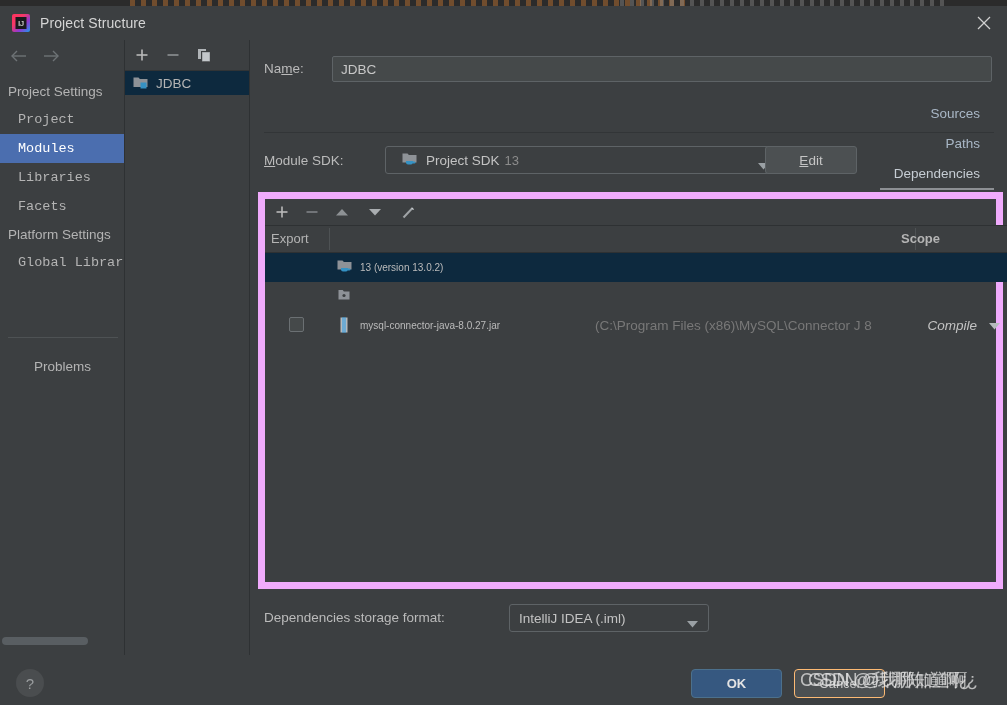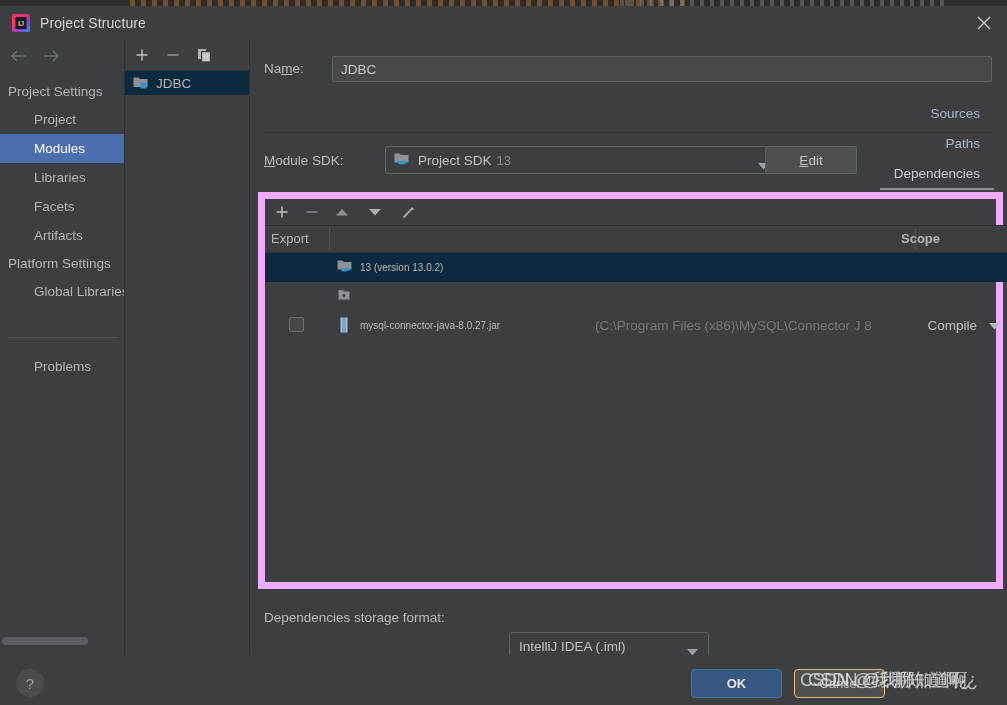--- a/index.html
+++ b/index.html
@@ -122,26 +122,27 @@
     line-height: 27px;
     padding-left: 8px;
     color: #b4b4b4;
     font-size: 13.5px;
     white-space: nowrap;
     overflow: hidden;
   }
   .grp-item {
     height: 29px;
     line-height: 29px;
-    padding-left: 34px;
+    padding-left: 18px;
     color: #b4b4b4;
     font-size: 13.5px;
     white-space: nowrap;
     overflow: hidden;
     cursor: pointer;
+    font-family: Liberation Mono, monospace;
   }
   .grp-item.selected {
     background: #4b6eaf;
     color: #ffffff;
   }
   .sidebar-sep {
     position: absolute;
     left: 8px;
     width: 110px;
     height: 1px;
@@ -293,21 +294,21 @@
   .sdk-combo {
     position: absolute;
     left: 121px; top: 0;
     width: 394px; height: 28px;
     box-sizing: border-box;
     background: #3c3f41;
     border: 1px solid #5e6366;
     border-radius: 3px;
     display: flex;
     align-items: center;
-    padding-left: 8px;
+    padding-left: 16px;
     cursor: pointer;
   }
   .sdk-combo .txt {
     margin-left: 8px;
     font-size: 13.5px;
     color: #c3c3c3;
     white-space: nowrap;
   }
   .sdk-combo .ver { color: #8c8c8c; margin-left: 5px; }
   .sdk-combo .arrow {
@@ -428,20 +429,21 @@
     position: absolute;
     right: 8px; top: 0;
     height: 29px;
     line-height: 29px;
     font-size: 13.5px;
     color: #c3c3c3;
     white-space: nowrap;
     display: flex;
     align-items: center;
     cursor: pointer;
+    font-style: italic;
   }
   .dep-scope .arrow { margin-left: 12px; }
 
   
   .store-row {
     position: absolute;
     left: 14px; top: 564px;
     width: 730px; height: 28px;
   }
   .store-label {
@@ -457,21 +459,20 @@
     box-sizing: border-box;
     background: #3c3f41;
     border: 1px solid #5e6366;
     border-radius: 3px;
     display: flex;
     align-items: center;
     padding-left: 9px;
     cursor: pointer;
     font-size: 13.5px;
     color: #c3c3c3;
-    margin-top: 28px;
   }
   .store-combo .arrow { position: absolute; right: 10px; top: 11px; }
 
   
   .bottombar {
     position: absolute;
     left: 0; top: 655px;
     width: 1007px; height: 50px;
     background: #3c3f41;
   }
@@ -582,21 +583,20 @@
         </svg>
       </div>
     </div>
 
     <div class="settings-list">
       <div class="grp-title">Project Settings</div>
       <div class="grp-item">Project</div>
       <div class="grp-item selected">Modules</div>
       <div class="grp-item">Libraries</div>
       <div class="grp-item">Facets</div>
-      <div class="grp-item">Artifacts</div>
       <div class="grp-title">Platform Settings</div>
       <div class="grp-item">Global Libraries</div>
     </div>
 
     <div class="sidebar-sep"></div>
     <div class="problems-item">Problems</div>
     <div class="sidebar-hscroll"></div>
   </div>
 
   <div class="modpanel">

